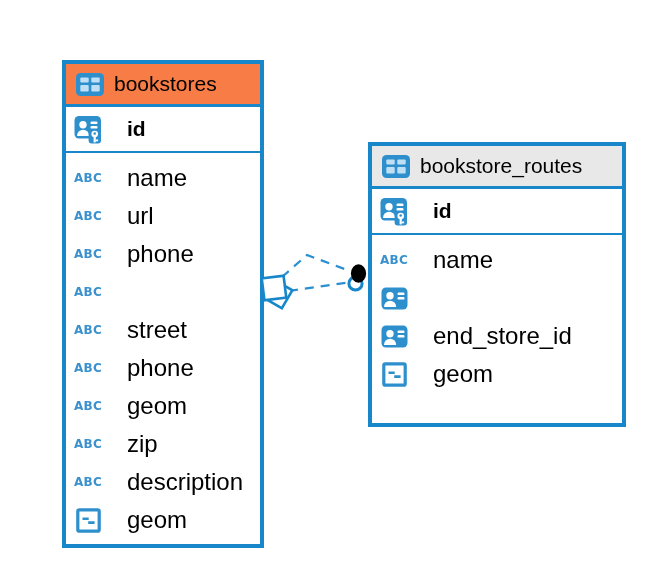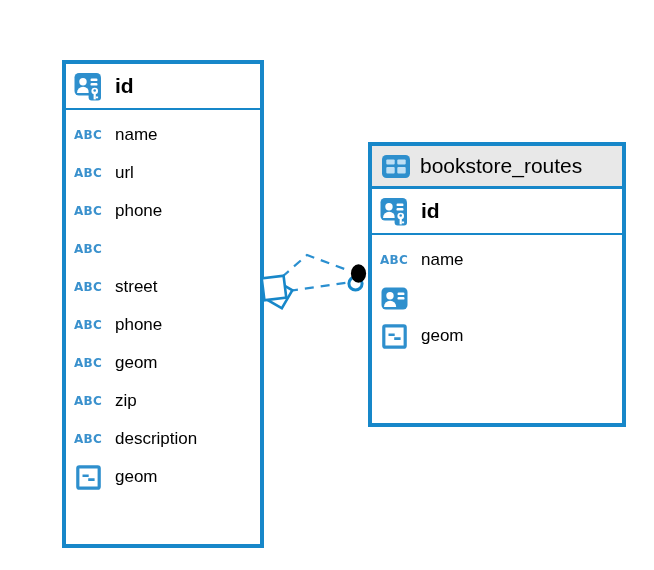--- a/index.html
+++ b/index.html
@@ -5,37 +5,49 @@
   html,body{margin:0;padding:0;background:#ffffff;}
   .canvas{position:relative;width:654px;height:570px;background:#ffffff;
           font-family:"Liberation Sans",sans-serif;overflow:hidden;}
 
   .etable{position:absolute;background:#ffffff;border:4px solid #1787c9;
           box-sizing:border-box;display:flex;flex-direction:column;}
   .t-header{display:flex;align-items:center;gap:9px;height:40px;flex:0 0 40px;
             padding:0 9px;border-bottom:3px solid #1787c9;}
   .t-title{font-size:21px;color:#000;white-space:nowrap;}
   .column-list{flex:1;display:flex;flex-direction:column;overflow:hidden;}
-  .crow{display:flex;align-items:center;gap:12px;height:38px;flex:0 0 38px;padding:0 7px;}
+  .crow{display:flex;align-items:center;gap:24px;height:38px;flex:0 0 38px;padding:0 7px;}
   .crow.pk{height:44px;flex:0 0 44px;border-bottom:2.5px solid #1787c9;margin-bottom:6px;}
   .cicon{width:30px;flex:0 0 30px;display:flex;align-items:flex-end;justify-content:center;}
-  .cname{font-size:17px;color:#000;white-space:nowrap;}
+  .cname{font-size:24px;color:#000;white-space:nowrap;}
   .crow.pk .cname{font-weight:bold;font-size:21px;}
   .abc{font-family:"DejaVu Sans",sans-serif;font-weight:700;font-size:12px;
        color:#3a91cd;letter-spacing:0.2px;}
 
   .relations-layer{position:absolute;left:0;top:0;z-index:5;pointer-events:none;}
   .relations-layer path[data-interactable="true"]{pointer-events:stroke;}
 </style>
 </head>
 <body>
 
 <div class="canvas" data-interactable="false">
 
   <div class="etable" style="left:62px;top:60px;width:202px;height:488px;" data-interactable="true">
+    <div class="t-header" data-interactable="true" style="background: rgb(248, 124, 70);">
+      <span class="cicon" data-interactable="false">
+        <svg width="28" height="23" viewBox="0 0 28 23">
+          <rect width="28" height="23" rx="4.5" fill="#2e8fcd"></rect>
+          <rect x="4.3" y="4.6" width="8.4" height="5" rx="1" fill="#bfdff4"></rect>
+          <rect x="15.3" y="4.6" width="8.4" height="5" rx="1" fill="#bfdff4"></rect>
+          <rect x="4.3" y="12" width="8.4" height="6.4" rx="1" fill="#bfdff4"></rect>
+          <rect x="15.3" y="12" width="8.4" height="6.4" rx="1" fill="#bfdff4"></rect>
+        </svg>
+      </span>
+      <span class="t-title" data-interactable="false">bookstores</span>
+    </div>
     <div class="column-list" data-interactable="false">
         <div class="crow pk" data-interactable="true">
           <span class="cicon" data-interactable="false">
             <svg width="28" height="29" viewBox="0 0 28 29">
               <rect x="0.5" y="1" width="26.5" height="22.5" rx="4.5" fill="#2e8fcd"></rect>
               <circle cx="9" cy="9.8" r="3.7" fill="#fff"></circle>
               <path d="M3 20.9 a6.1 6.1 0 0 1 12.2 0 z" fill="#fff"></path>
               <rect x="16.5" y="6.6" width="7" height="2.5" rx="1.2" fill="#fff"></rect>
               <rect x="16.5" y="11.1" width="7" height="2.5" rx="1.2" fill="#fff"></rect>
               <rect x="14.6" y="14.2" width="12.4" height="14.4" rx="3" fill="#2e8fcd"></rect>
@@ -155,20 +167,32 @@
               <rect x="0.5" y="0.5" width="26" height="22" rx="4.5" fill="#2e8fcd"></rect>
               <circle cx="9" cy="8.8" r="3.7" fill="#fff"></circle>
               <path d="M3 19.9 a6.1 6.1 0 0 1 12.2 0 z" fill="#fff"></path>
               <rect x="16.5" y="5.6" width="7" height="2.5" rx="1.2" fill="#fff"></rect>
               <rect x="16.5" y="10.1" width="7" height="2.5" rx="1.2" fill="#fff"></rect>
             </svg>
           </span>
         </div>
         <div class="crow" data-interactable="true">
           <span class="cicon" data-interactable="false">
+            <svg width="27" height="23" viewBox="0 0 27 23">
+              <rect x="0.5" y="0.5" width="26" height="22" rx="4.5" fill="#2e8fcd"></rect>
+              <circle cx="9" cy="8.8" r="3.7" fill="#fff"></circle>
+              <path d="M3 19.9 a6.1 6.1 0 0 1 12.2 0 z" fill="#fff"></path>
+              <rect x="16.5" y="5.6" width="7" height="2.5" rx="1.2" fill="#fff"></rect>
+              <rect x="16.5" y="10.1" width="7" height="2.5" rx="1.2" fill="#fff"></rect>
+            </svg>
+          </span>
+          <span class="cname" data-interactable="false">end_store_id</span>
+        </div>
+        <div class="crow" data-interactable="true">
+          <span class="cicon" data-interactable="false">
             <svg width="25" height="25" viewBox="0 0 25 25">
               <rect x="1.8" y="1.8" width="21.4" height="21.4" rx="1.5" fill="none" stroke="#2e8fcd" stroke-width="3.2"></rect>
               <path d="M6.5 10.8 h6.2 M12.2 14.6 h6.4" stroke="#2e8fcd" stroke-width="2.6" fill="none"></path>
             </svg>
           </span>
           <span class="cname" data-interactable="false">geom</span>
         </div>
       </div>
   </div>
 

